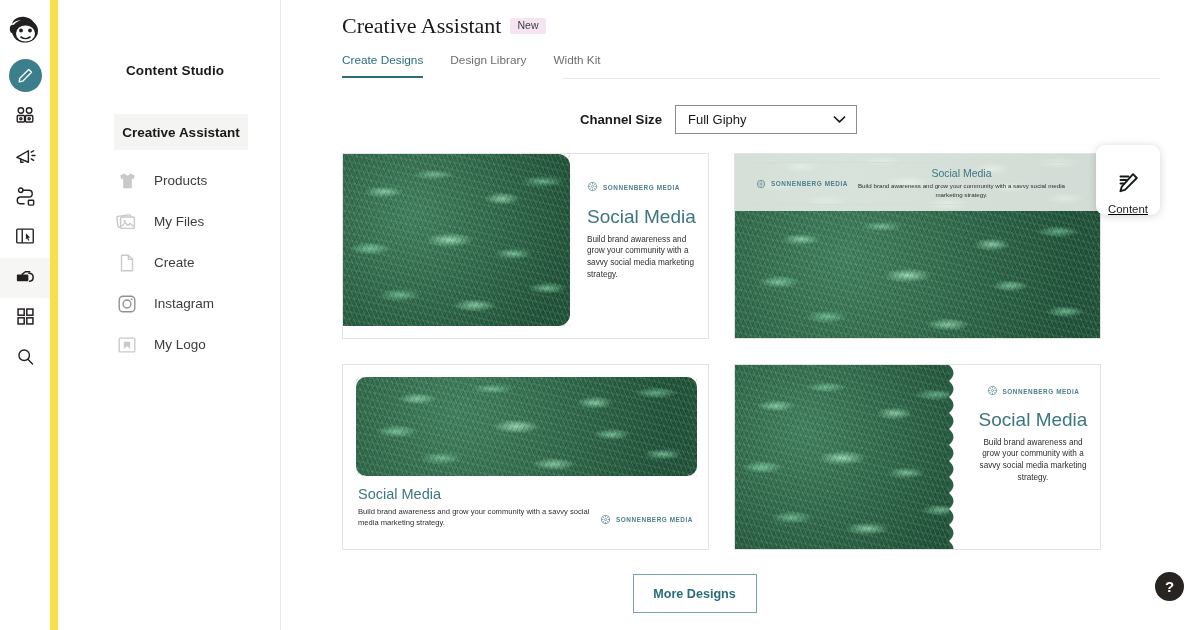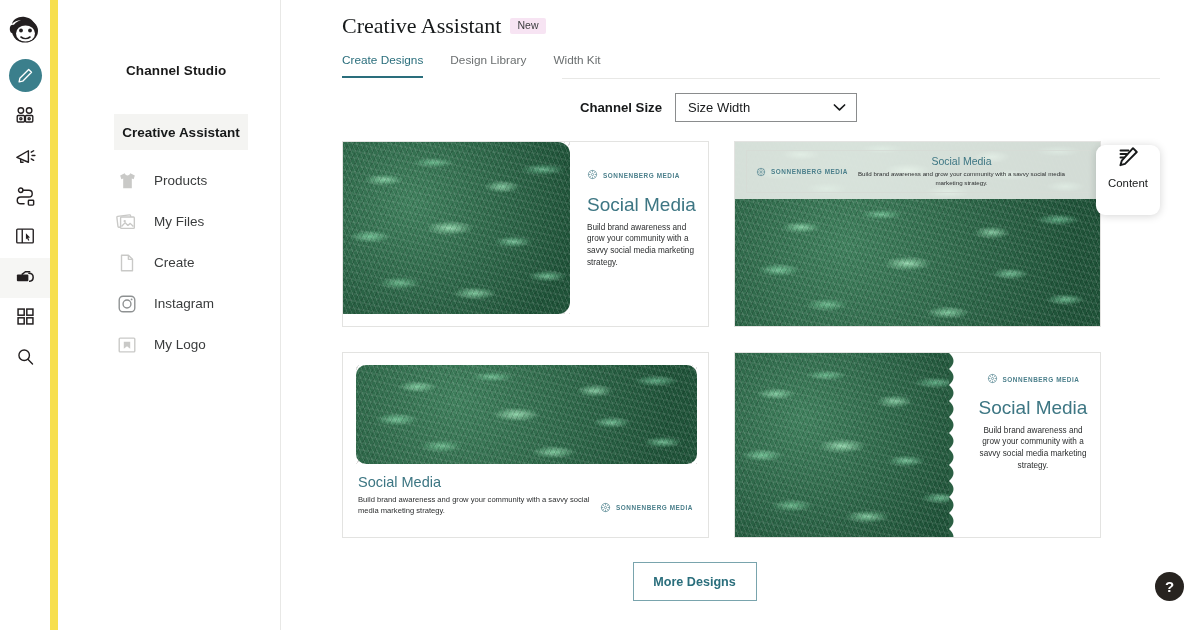--- a/index.html
+++ b/index.html
@@ -66,21 +66,21 @@
   .tabs { display: flex; gap: 27px; margin-top: 14px; position: relative; }
   .tab {
     font-size: 11.8px; color: #6b6f70; padding-bottom: 9px; cursor: pointer; font-weight: normal;
   }
   .tab.active { color: #2a6e7c; font-weight: normal; border-bottom: 2.5px solid #2a6e7c; }
   .head-rule { position: absolute; left: 281px; right: 40px; top: 78px; height: 1px; background: #e8e8e6; }
 
   
   .channel-row {
     display: flex; align-items: center; justify-content: flex-end;
-    gap: 13px; padding: 15px 343px 0 0;
+    gap: 13px; padding: 27px 343px 0 0;
   }
   .channel-label { font-size: 13.2px; font-weight: bold; color: #17191a; }
   .select-box {
     width: 182px; height: 29px; border: 1px solid #8a8c8d; background: #fff;
     display: flex; align-items: center; justify-content: space-between;
     padding: 0 10px 0 12px; font-size: 13px; color: #17191a; cursor: pointer;
   }
   .chev { font-size: 11px; color: #17191a; }
 
   
@@ -168,22 +168,22 @@
   .more-btn {
     min-width: 124px; height: 39px; border: 1px solid #79a4ad; background: #fff;
     color: #2a6e7c; font-size: 12.6px; font-weight: bold;
     display: flex; align-items: center; justify-content: center; cursor: pointer;
   }
 
   
   .content-fab {
     position: absolute; left: 1096px; top: 145px; width: 64px; height: 70px;
     background: #fff; border-radius: 9px; box-shadow: 0 1px 9px rgba(0,0,0,.17);
-    display: flex; flex-direction: column; align-items: center; justify-content: flex-start;
-    gap: 4px; cursor: pointer;
+    display: flex; flex-direction: column; align-items: center; justify-content: flex-end;
+    gap: 4px; cursor: pointer; text-decoration: underline;
   }
   .content-fab .lbl { font-size: 11.4px; color: #17191a; }
   .help-fab {
     position: absolute; left: 1155px; top: 572px; width: 29px; height: 29px;
     border-radius: 50%; background: #282420; color: #fff;
     display: flex; align-items: center; justify-content: center;
     font-size: 15px; font-weight: bold; cursor: pointer;
   }
 </style>
 </head>
@@ -282,21 +282,21 @@
           <circle cx="10.5" cy="10.5" r="6"></circle>
             <path d="M15 15.5l5 5"></path>
         </svg>
       </span>
     </div>
   </div>
 
   <div class="ystripe"></div>
 
   <div class="sidebar">
-    <div class="studio-title">Channel Studio</div>
+    <div class="studio-title">Content Studio</div>
 
     <div class="nav-list">
 
       <div class="nav-row head">
         <span class="nav-label">Creative Assistant</span>
       </div>
 
       <div class="nav-row">
         <span class="nav-icon">
           <svg width="23" height="22" viewBox="0 0 24 24">
@@ -362,21 +362,21 @@
         <span class="tab active">Create Designs</span>
         <span class="tab">Design Library</span>
         <span class="tab">Width Kit</span>
       </div>
     </div>
     <div class="head-rule"></div>
 
     <div class="channel-row">
       <span class="channel-label">Channel Size</span>
       <div class="select-box">
-        <span>Size Width</span>
+        <span>Full Giphy</span>
         <span class="chev">
           <svg width="13" height="9" viewBox="0 0 14 9" fill="none" stroke="#17191a" stroke-width="1.8" stroke-linecap="round" stroke-linejoin="round">
               <path d="M1.5 1.8L7 7l5.5-5.2"></path>
             </svg>
         </span>
       </div>
     </div>
 
     <div class="grid">
 

